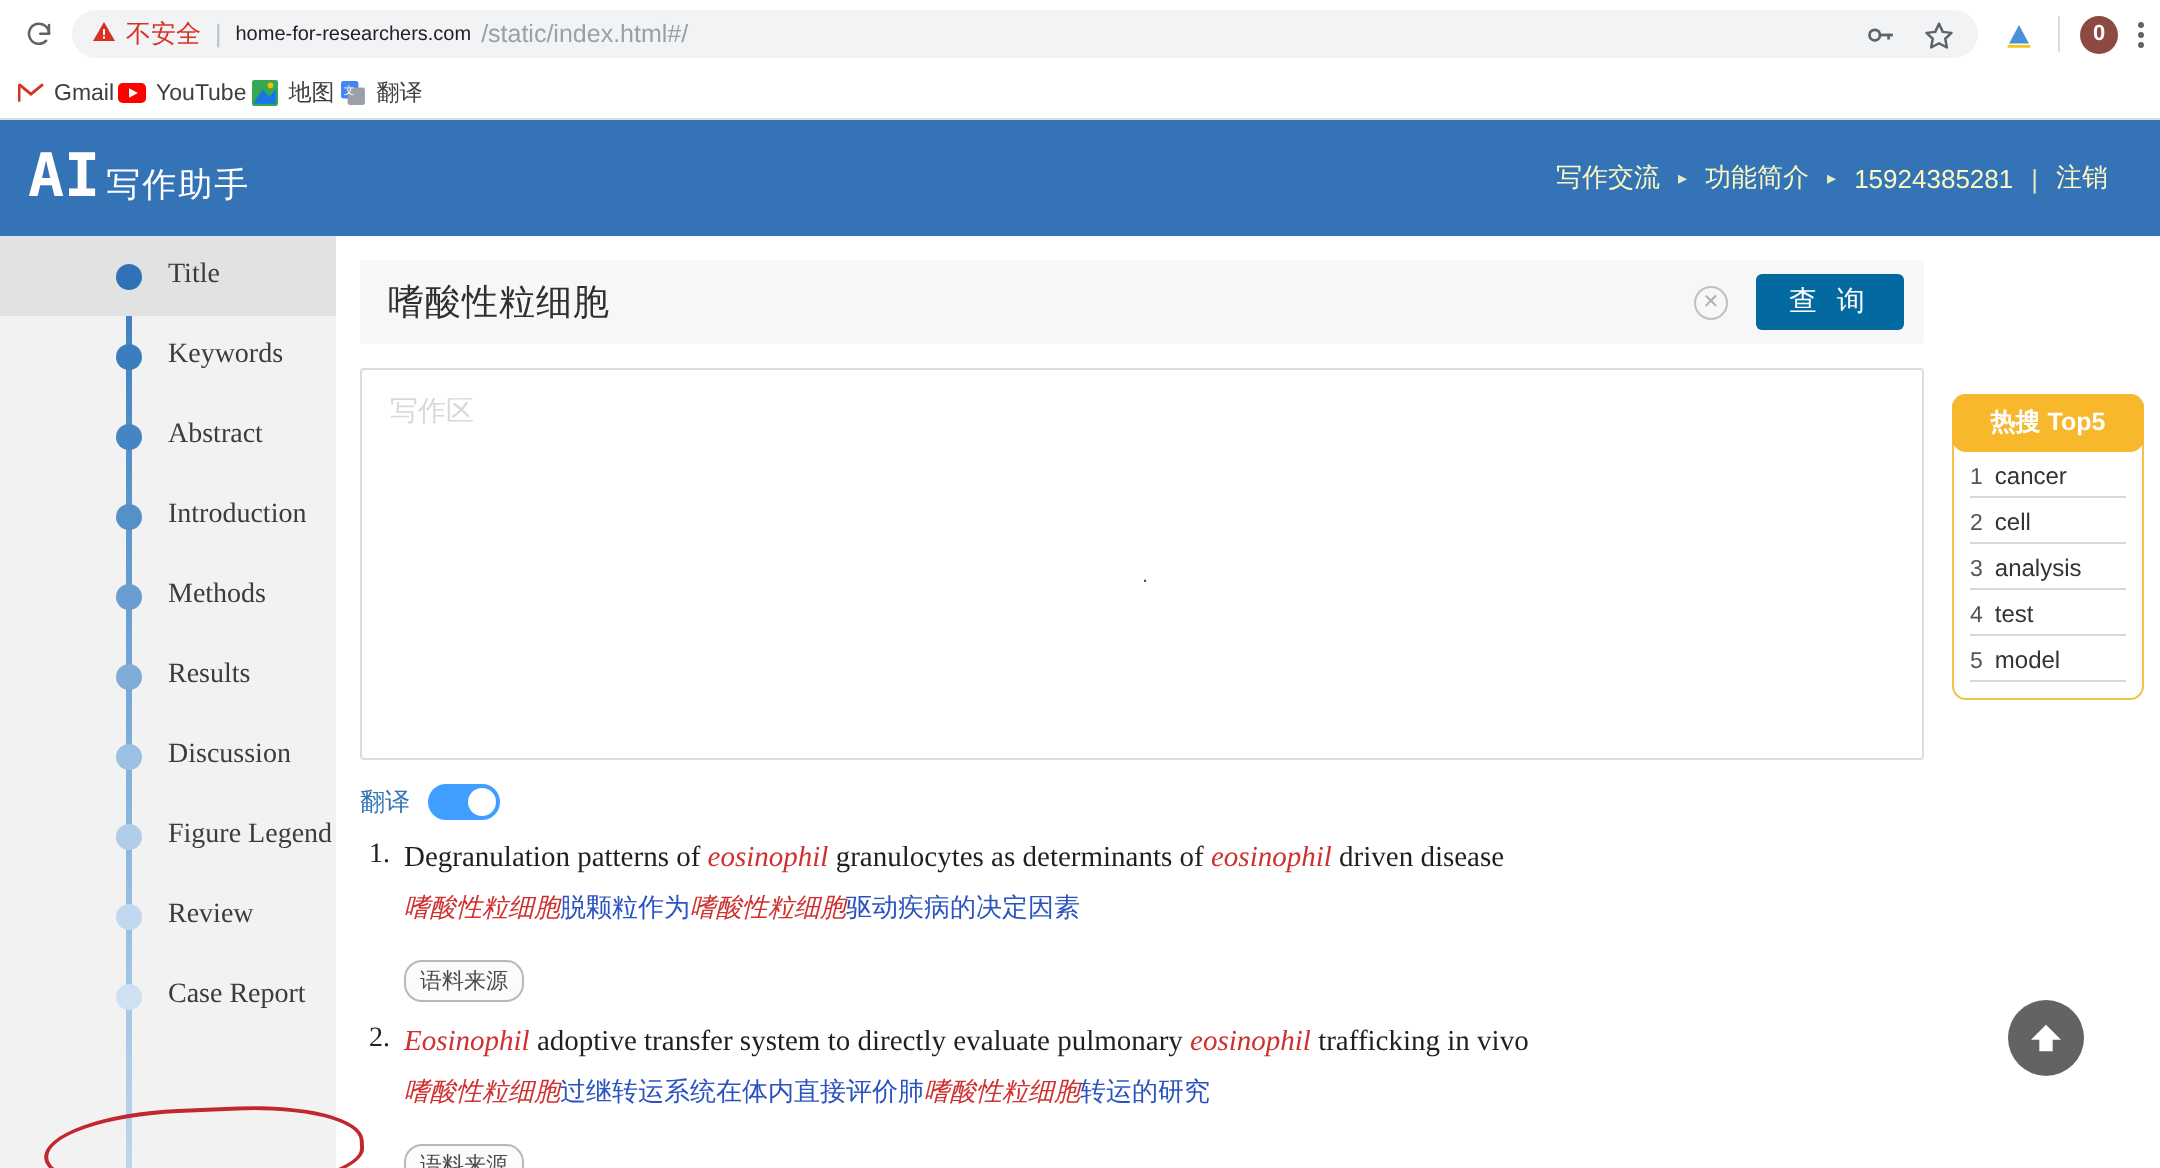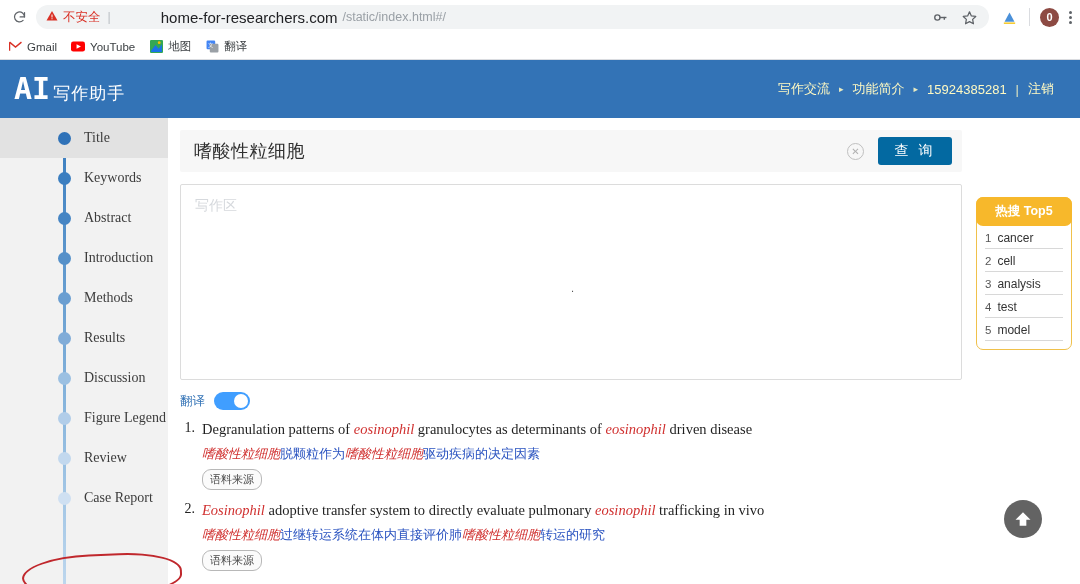--- a/index.html
+++ b/index.html
@@ -34,40 +34,40 @@
     border-radius: 12px;
     display: flex;
     align-items: center;
     padding: 0 10px;
     gap: 5px;
     font-size: 12.5px;
     overflow: hidden;
   }
   .not-secure { color: #d93025; font-size: 12.5px; white-space: nowrap; }
   .om-sep { color: #bdc1c6; padding: 0 2px; }
-  .url-host { color: #202124; font-size: 15px; white-space: nowrap; margin-left: 43px; }
+  .url-host { color: #202124; font-size: 10px; white-space: nowrap; }
   .url-path { color: #9aa0a6; font-size: 12.5px; white-space: nowrap; }
   .omni-right { display: flex; align-items: center; gap: 9px; margin-left: auto; padding-left: 8px; }
   .toolbar-icons { display: flex; align-items: center; gap: 10px; padding-left: 4px; }
   .icon-btn { width: 20px; height: 20px; display: flex; align-items: center; justify-content: center; color: #5f6368; }
   .vdivider { width: 1px; height: 18px; background: #dadce0; }
   .avatar-chip {
     width: 19px; height: 19px; border-radius: 50%;
     background: #8d4a43; color: #fff;
     font-size: 11px; font-weight: bold;
     display: flex; align-items: center; justify-content: center;
   }
   .kebab { display: flex; flex-direction: column; gap: 2px; align-items: center; }
   .kebab i { width: 3px; height: 3px; background: #5f6368; border-radius: 50%; display: block; }
 
   .bookmarks-row {
     height: 26px;
     display: flex; align-items: center;
     padding: 0 8px;
-    gap: 14px;
+    gap: 2px;
     background: #ffffff;
     border-bottom: 1px solid #dadce0;
   }
   .bm { display: flex; align-items: center; gap: 5px; font-size: 11.5px; color: #3c4043; white-space: nowrap; }
   .bm-ico { width: 14px; height: 14px; display: flex; align-items: center; justify-content: center; flex: 0 0 auto; }
 
   
   .app-header {
     height: 58px;
     background: #3373b6;
@@ -237,21 +237,21 @@
   .res-cn {
     font-size: 13px;
     color: #2a53c0;
     margin-top: 5px;
     font-family: "Liberation Sans", sans-serif;
     line-height: 1.35;
   }
   .res-cn em { color: #d0302f; font-style: italic; }
   .src-btn {
     display: inline-block;
-    margin-top: 7px;
+    margin-top: 18px;
     padding: 2px 7px;
     font-size: 11px;
     color: #4a4a4a;
     border: 1px solid #b8b8b8;
     border-radius: 9px;
     background: #fbfbfb;
     font-family: "Liberation Sans", sans-serif;
     cursor: pointer;
   }
 

